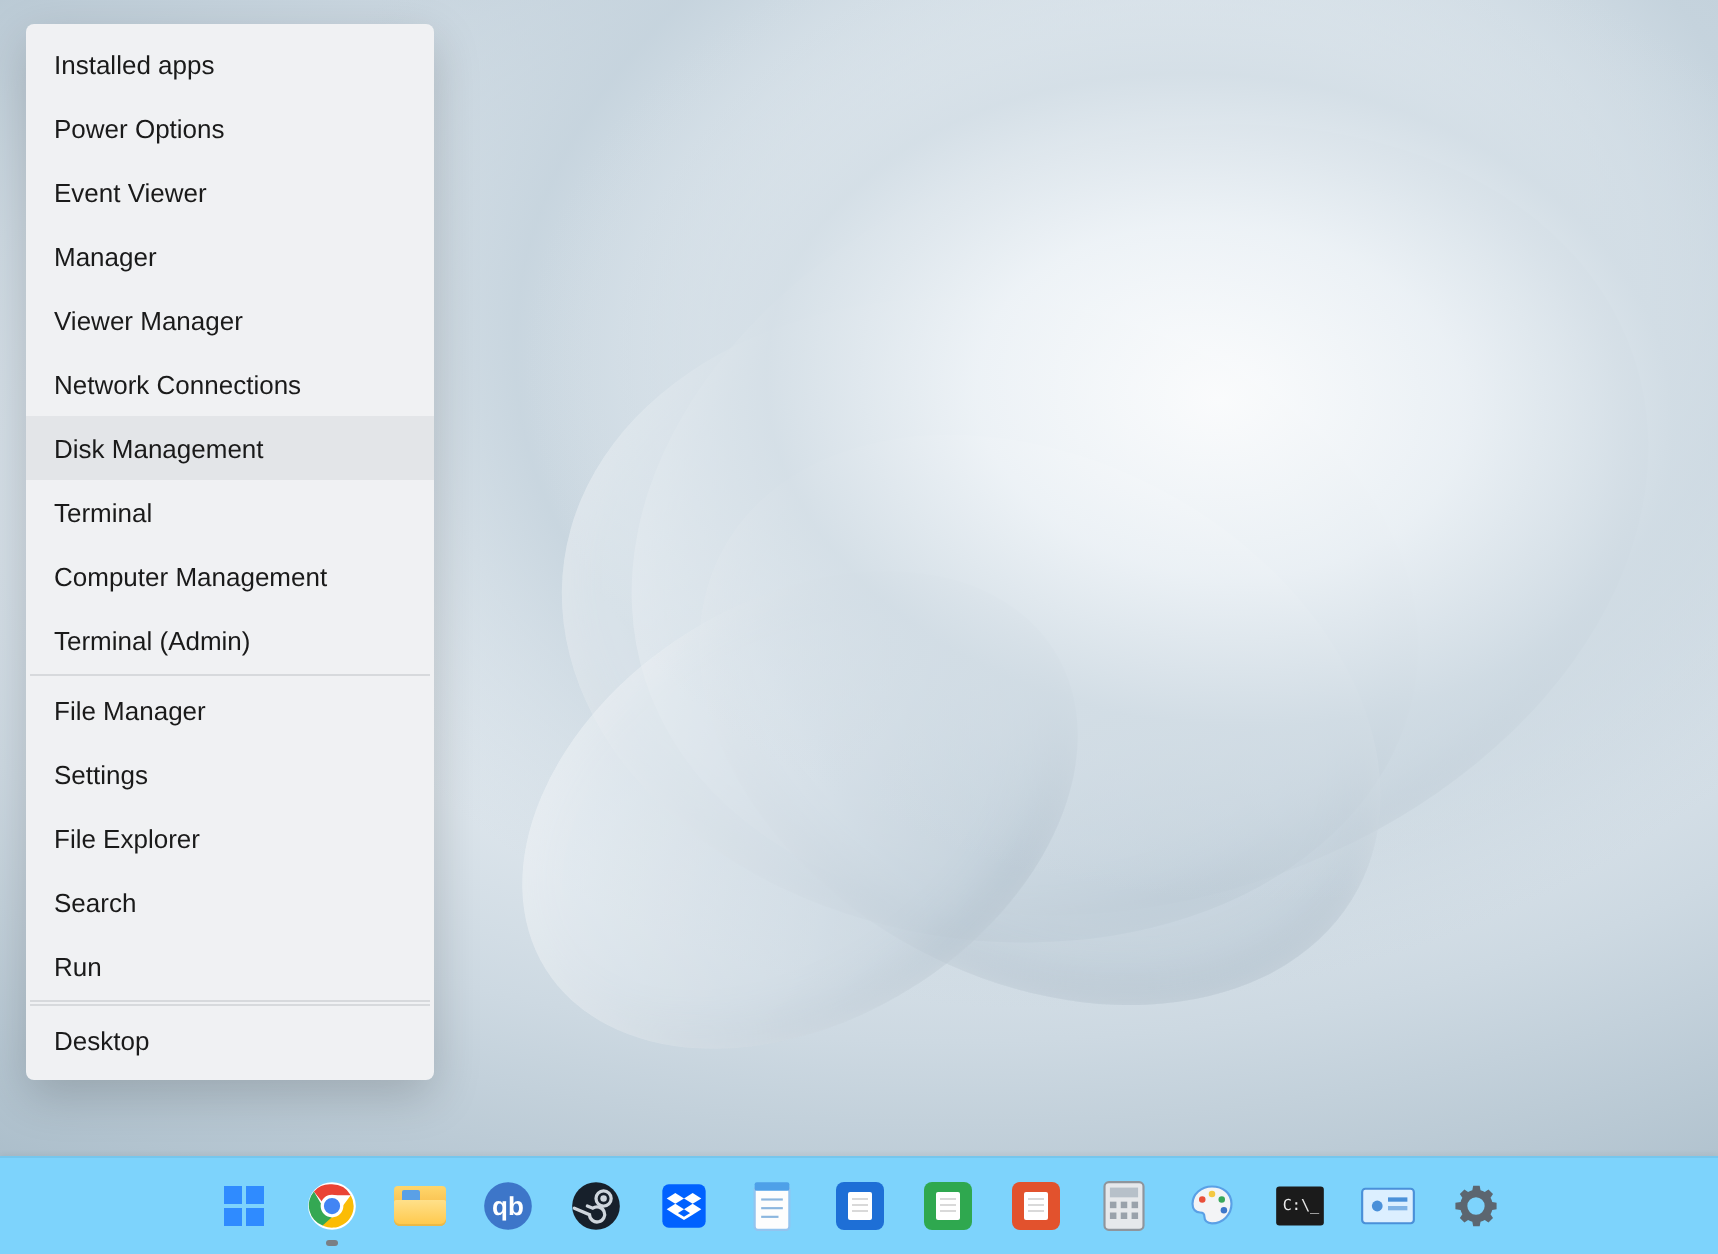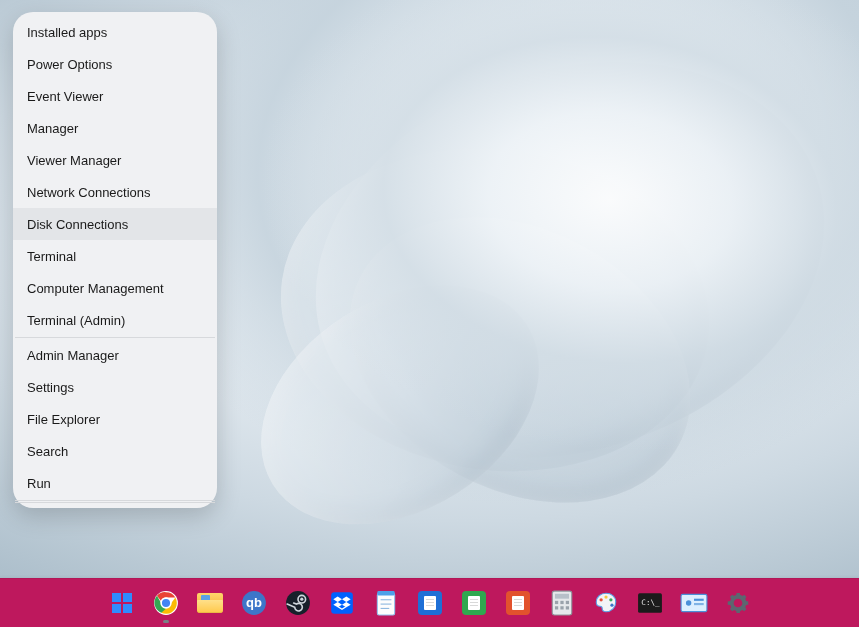--- a/index.html
+++ b/index.html
@@ -32,39 +32,39 @@
     position:absolute; border-radius:50%;
     background: linear-gradient(135deg,#f7fafc 0%,#d7e1e9 50%,#b0c2cf 100%);
     box-shadow: inset 4px 4px 20px rgba(255,255,255,.6), inset -8px -8px 25px rgba(100,120,140,.25);
     opacity:.55;
   }
 
   
   .context-menu {
     position:absolute; left:13px; top:12px; width:204px;
     background:#f0f1f3;
-    border-radius:20px;
+    border-radius:4px;
     box-shadow:0 8px 24px rgba(0,0,0,.18);
     padding:4px 0;
     font-size:13px; color:#1a1a1a;
     user-select:none;
   }
   .menu-item {
     display:flex; align-items:center; justify-content:space-between;
     height:32px; padding:0 14px;
     cursor:default;
   }
   .menu-item.hover { background:#e3e5e8; }
   .menu-sep { height:1px; margin:1px 2px; background:#d7d9dc; }
   .menu-chevron { font-size:11px; color:#555; }
 
   
   .taskbar {
     position:absolute; left:0; right:0; bottom:0; height:49px;
-    background:#be185d;
+    background:#7dd3fc;
     border-top:1px solid rgba(0,0,0,.06);
     display:flex; align-items:center; justify-content:center;
     box-shadow:0 -1px 3px rgba(0,0,0,.05);
     margin-top:24px;
   }
   .task-icons { display:flex; align-items:center; gap:16px; }
   .ticon {
     width:28px; height:28px; display:flex; align-items:center; justify-content:center;
     position:relative; cursor:pointer;
   }
@@ -114,55 +114,58 @@
   <div class="menu-item">
       <span>Manager</span>
     </div>
   <div class="menu-item">
       <span>Viewer Manager</span>
     </div>
   <div class="menu-item">
       <span>Network Connections</span>
     </div>
   <div class="menu-item hover">
-      <span>Disk Connections</span>
+      <span>Disk Management</span>
     </div>
   <div class="menu-item">
       <span>Terminal</span>
     </div>
   <div class="menu-item">
       <span>Computer Management</span>
     </div>
   <div class="menu-item">
       <span>Terminal (Admin)</span>
     </div>
 
   <div class="menu-sep"></div>
 
   <div class="menu-item">
-      <span>Admin Manager</span>
+      <span>File Manager</span>
     </div>
   <div class="menu-item">
       <span>Settings</span>
     </div>
   <div class="menu-item">
       <span>File Explorer</span>
     </div>
   <div class="menu-item">
       <span>Search</span>
     </div>
   <div class="menu-item">
       <span>Run</span>
     </div>
 
   <div class="menu-sep"></div>
 
 
   <div class="menu-sep"></div>
 
+  <div class="menu-item">
+      <span>Desktop</span>
+    </div>
 </div>
 
 <div class="taskbar">
   <div class="task-icons">
 
     <div class="ticon">
       <svg width="24" height="24" viewBox="0 0 24 24">
         <rect x="2" y="2" width="9" height="9" fill="#2f8bff"></rect>
         <rect x="13" y="2" width="9" height="9" fill="#2f8bff"></rect>
         <rect x="2" y="13" width="9" height="9" fill="#2f8bff"></rect>

